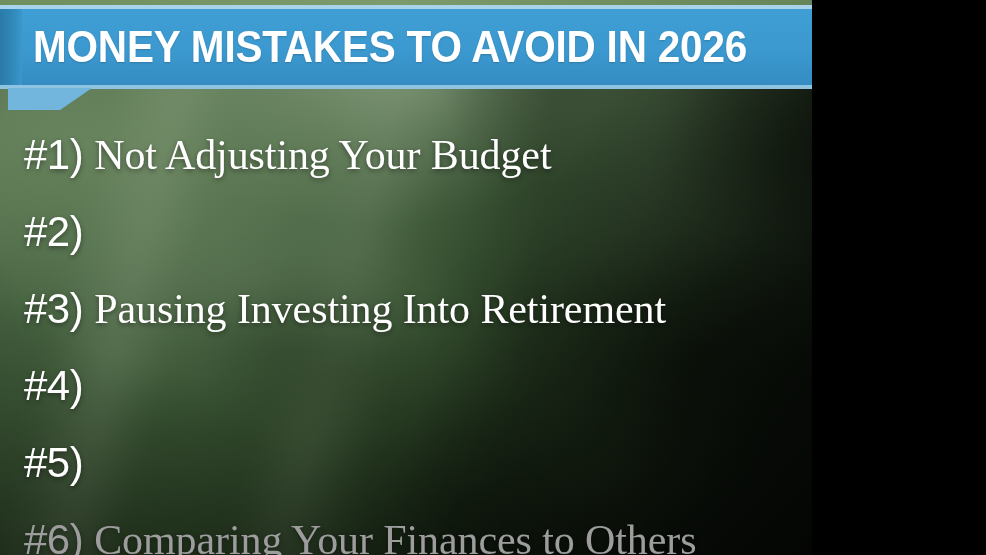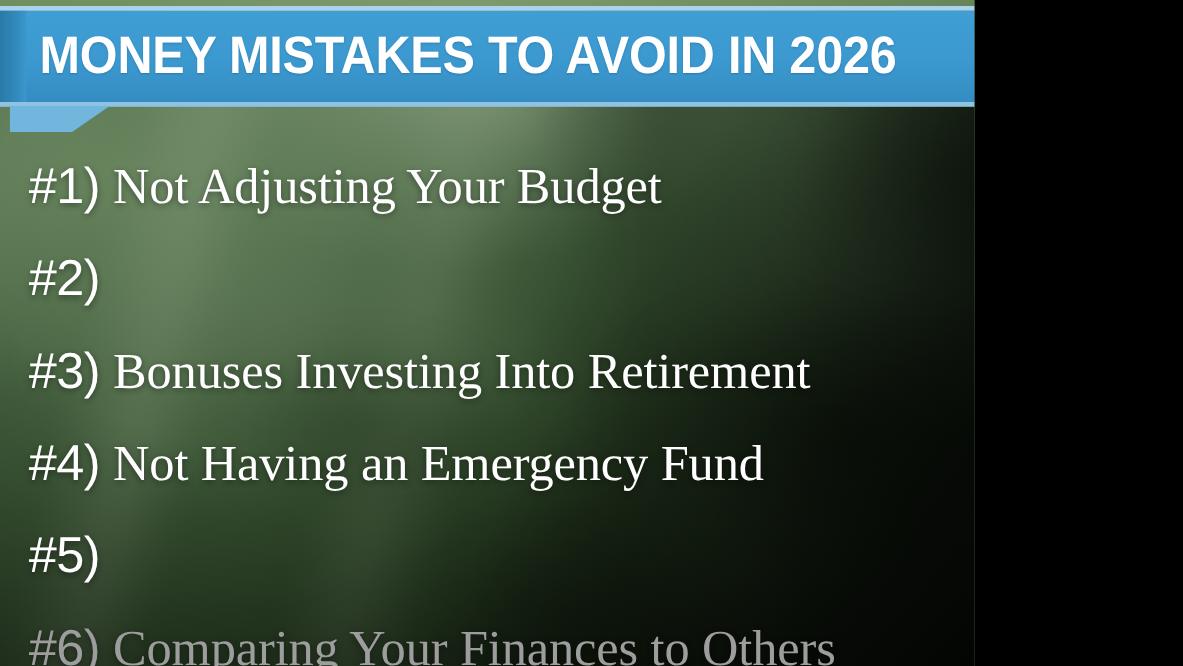--- a/index.html
+++ b/index.html
@@ -225,25 +225,24 @@
   <div class="list" id="list-root">
       <div class="list-item">
         <span class="num">#1)</span>
         <span class="txt">Not Adjusting Your Budget</span>
       </div>
       <div class="list-item">
         <span class="num">#2)</span>
       </div>
       <div class="list-item">
         <span class="num">#3)</span>
-        <span class="txt">Bonuses Investing Into Retirement</span>
+        <span class="txt">Pausing Investing Into Retirement</span>
       </div>
       <div class="list-item">
         <span class="num">#4)</span>
-        <span class="txt">Not Having an Emergency Fund</span>
       </div>
       <div class="list-item">
         <span class="num">#5)</span>
       </div>
       <div class="list-item pending">
         <span class="num">#6)</span>
         <span class="txt">Comparing Your Finances to Others</span>
       </div>
     </div>
 

